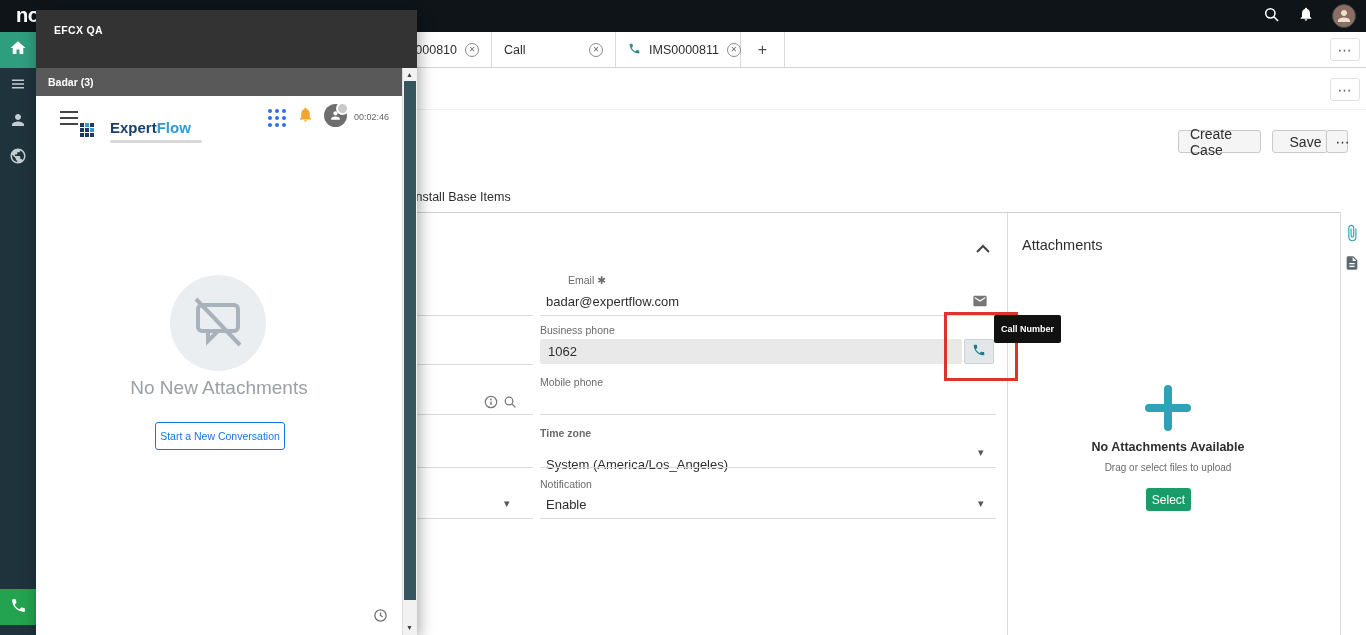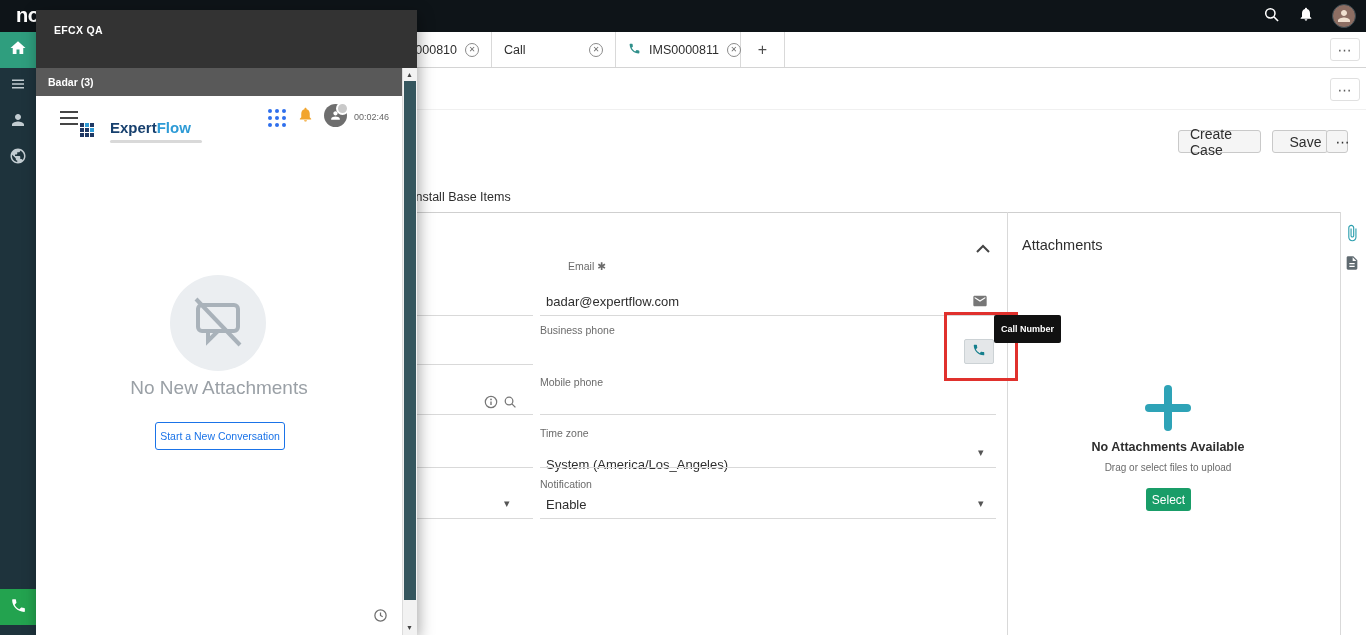--- a/index.html
+++ b/index.html
@@ -213,43 +213,44 @@
   <div class="stub-line" style="top:467px;"></div>
   <div class="abs caret" style="left:504px;top:497px;">▾</div>
   <div class="stub-line" style="top:518px;"></div>
 
   <div class="abs" style="left:976px;top:239px;">
     <svg width="14" height="9" viewBox="0 0 14 9">
         <polyline points="1,8 7,2 13,8" fill="none" stroke="#444" stroke-width="2"></polyline>
       </svg>
   </div>
 
-  <div class="f-label" style="left:540px;top:260px;padding-left:28px;">
+  <div class="f-label" style="left:540px;top:274px;padding-left:28px;">
     <span>Email</span> <span>✱</span>
   </div>
   <div class="f-value" style="left:546px;top:294px;">badar@expertflow.com</div>
   <div class="abs" style="left:972px;top:293px;">
     <svg width="16" height="16" viewBox="0 0 24 24" fill="#777">
         <path d="M20 4H4c-1.1 0-2 .9-2 2v12c0 1.1.9 2 2 2h16c1.1 0 2-.9 2-2V6c0-1.1-.9-2-2-2zm0 4l-8 5-8-5V6l8 5 8-5v2z"></path>
       </svg>
   </div>
   <div class="f-line" style="top:315px;"></div>
 
   <div class="f-label" style="left:540px;top:324px;">Business phone</div>
+  <div class="biz-input">1062</div>
   <div class="phone-btn">
     <span><svg width="14" height="14" viewBox="0 0 24 24" fill="#157f8d">
           <path d="M6.62 10.79c1.44 2.83 3.76 5.14 6.59 6.59l2.2-2.2c.27-.27.67-.36 1.02-.24 1.12.37 2.33.57 3.57.57.55 0 1 .45 1 1V20c0 .55-.45 1-1 1-9.39 0-17-7.61-17-17 0-.55.45-1 1-1h3.5c.55 0 1 .45 1 1 0 1.25.2 2.45.57 3.57.11.35.03.74-.25 1.02l-2.2 2.2z"></path>
         </svg></span>
   </div>
 
   <div class="f-label" style="left:540px;top:376px;">Mobile phone</div>
   <div class="f-value" style="left:546px;top:394px;"></div>
   <div class="f-line" style="top:414px;"></div>
 
-  <div class="f-label" style="left:540px;top:427px;">Time zone</div>
+  <div class="f-label" style="left:540px;top:427px;font-weight:bold;">Time zone</div>
   <div class="f-value" style="left:546px;top:446px;margin-top:11px;">System (America/Los_Angeles)</div>
   <div class="caret" style="left:978px;top:446px;">▾</div>
   <div class="f-line" style="top:467px;"></div>
 
   <div class="f-label" style="left:540px;top:478px;">Notification</div>
   <div class="f-value" style="left:546px;top:497px;">Enable</div>
   <div class="caret" style="left:978px;top:497px;">▾</div>
   <div class="f-line" style="top:518px;"></div>
 
   <div class="anno-box"></div>

